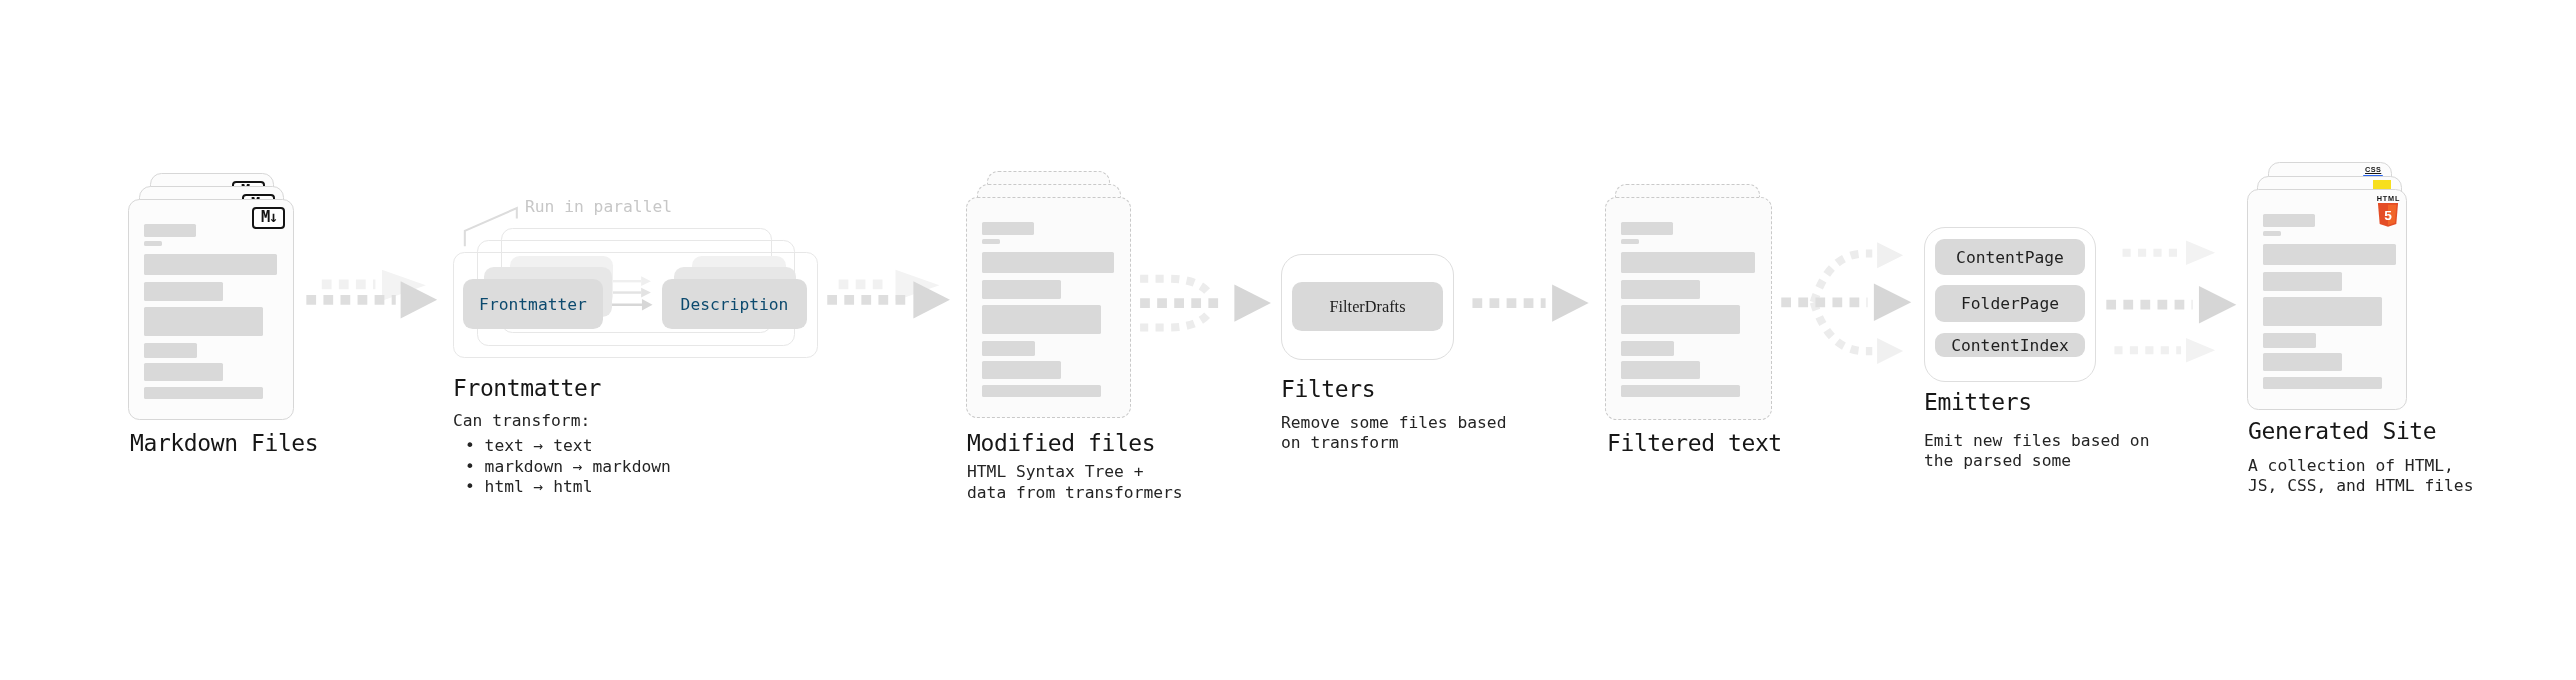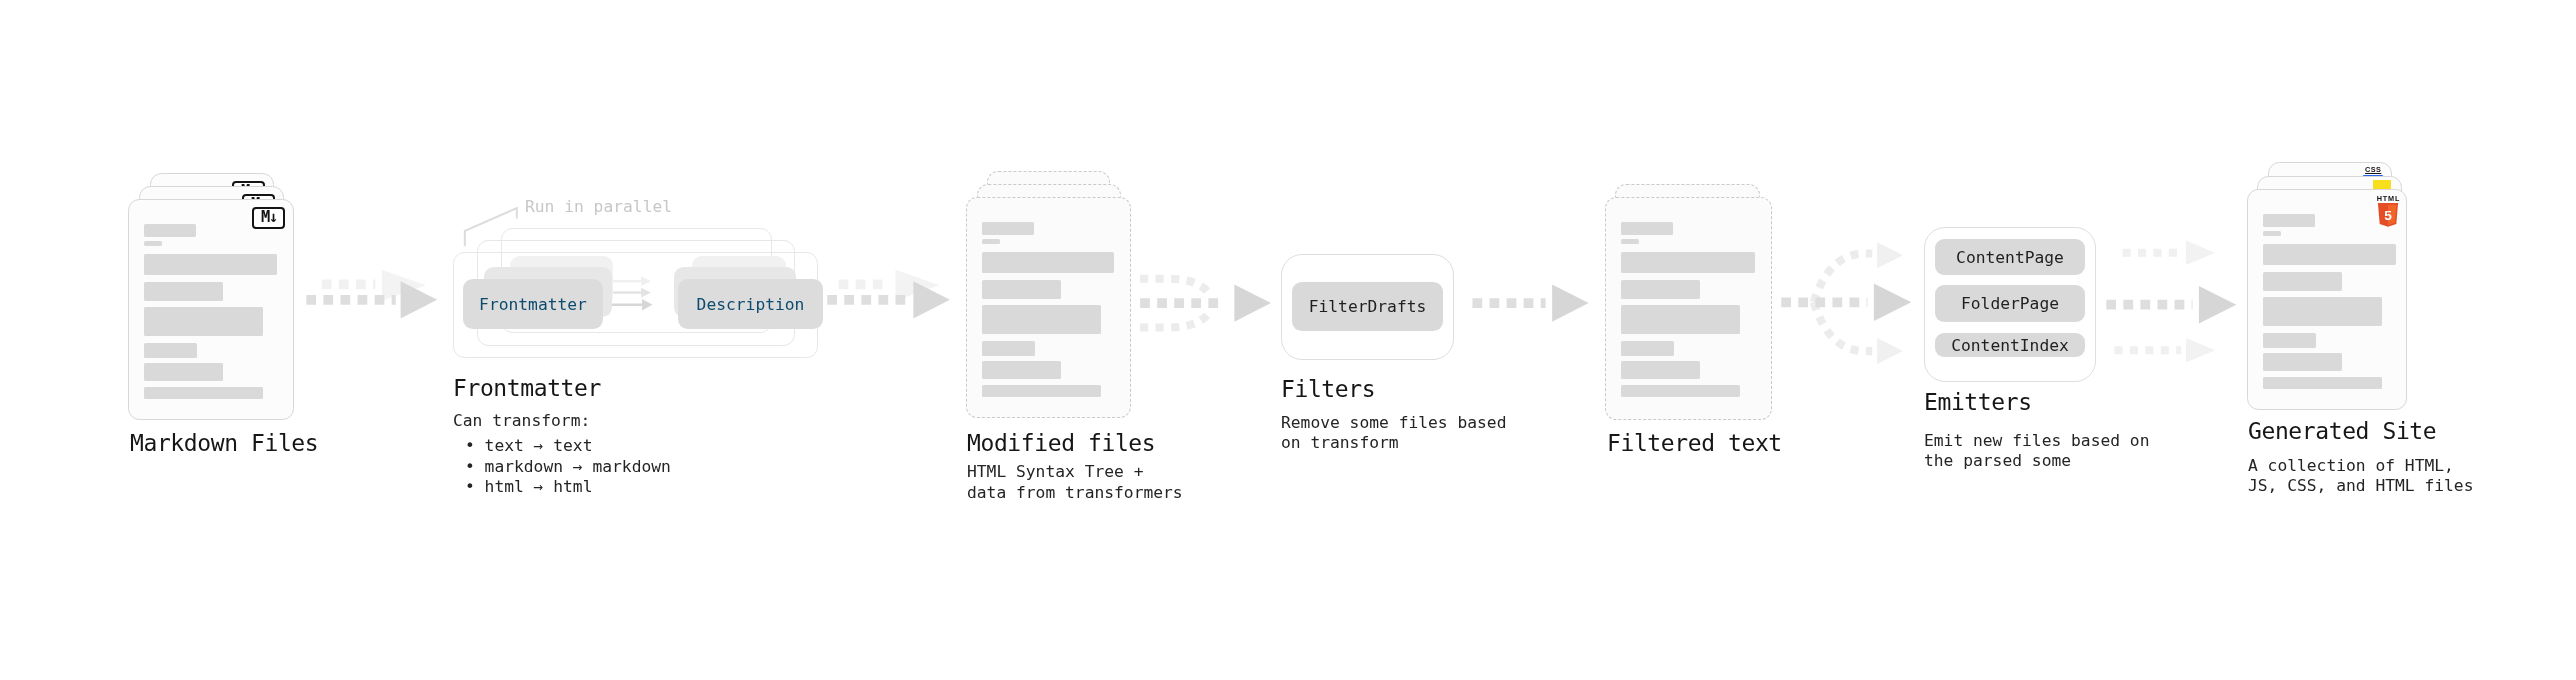--- a/index.html
+++ b/index.html
@@ -164,21 +164,21 @@
     <div class="t-container" style="left:501px; top:228px; width:271px; height:105px;"></div>
     <div class="t-container" style="left:477px; top:240px; width:318px; height:106px;"></div>
     <div class="t-container" style="left:453px; top:252px; width:365px; height:106px;"></div>
 
     <div class="pill ghost3" style="left:510px; top:256px; width:103px; height:50px;"></div>
     <div class="pill ghost2" style="left:484px; top:267px; width:128px; height:50px;"></div>
     <div class="pill" style="left:463px; top:279px; width:140px; height:50px;">Frontmatter</div>
 
     <div class="pill ghost3" style="left:692px; top:256px; width:94px; height:50px;"></div>
     <div class="pill ghost2" style="left:674px; top:267px; width:122px; height:50px;"></div>
-    <div class="pill" style="left:662px; top:279px; width:145px; height:50px;margin-left:16px;">Description</div>
+    <div class="pill" style="left:662px; top:279px; width:145px; height:50px;">Description</div>
 
     <div class="note-label" style="left:525px; top:197px;">Run in parallel</div>
 
     <div class="sec-title" style="left:453px; top:375px;">Frontmatter</div>
     <div class="sec-desc" style="left:453px; top:411px;">Can transform:</div>
     <div class="sec-desc" style="left:465px; top:436px;">• text → text</div>
     <div class="sec-desc" style="left:465px; top:457px;">• markdown → markdown</div>
     <div class="sec-desc" style="left:465px; top:477px;">• html → html</div>
   </div>
 
@@ -196,21 +196,21 @@
           <div class="bar" style="width: 79px; height: 18px; margin-top: 4.9px;"></div>
           <div class="bar" style="width: 119px; height: 12.2px; margin-top: 5.7px;"></div>
         </div>
     </div>
     <div class="sec-title" style="left:967px; top:430px;">Modified files</div>
     <div class="sec-desc" style="left:967px; top:462px;">HTML Syntax Tree +</div>
     <div class="sec-desc" style="left:967px; top:483px;">data from transformers</div>
   </div>
 
   <div>
-    <div class="plugin-box" style="left:1281px; top:254px; width:173px; height:106px;">
+    <div class="plugin-box" style="left:1281px; top:254px; width:173px; height:106px;font-family:Liberation Serif, serif;">
       <div class="plugin-pill" style="top:27px; height:49px; border-radius:9.8px;">FilterDrafts</div>
     </div>
     <div class="sec-title" style="left:1281px; top:376px;">Filters</div>
     <div class="sec-desc" style="left:1281px; top:413px;">Remove some files based</div>
     <div class="sec-desc" style="left:1281px; top:433px;">on transform</div>
   </div>
 
   <div>
     <div class="doc-card dashed" style="left:1615px; top:184px; width:145px; height:221px;"></div>
     <div class="doc-card dashed" style="left:1605px; top:197px; width:167px; height:223px;">

